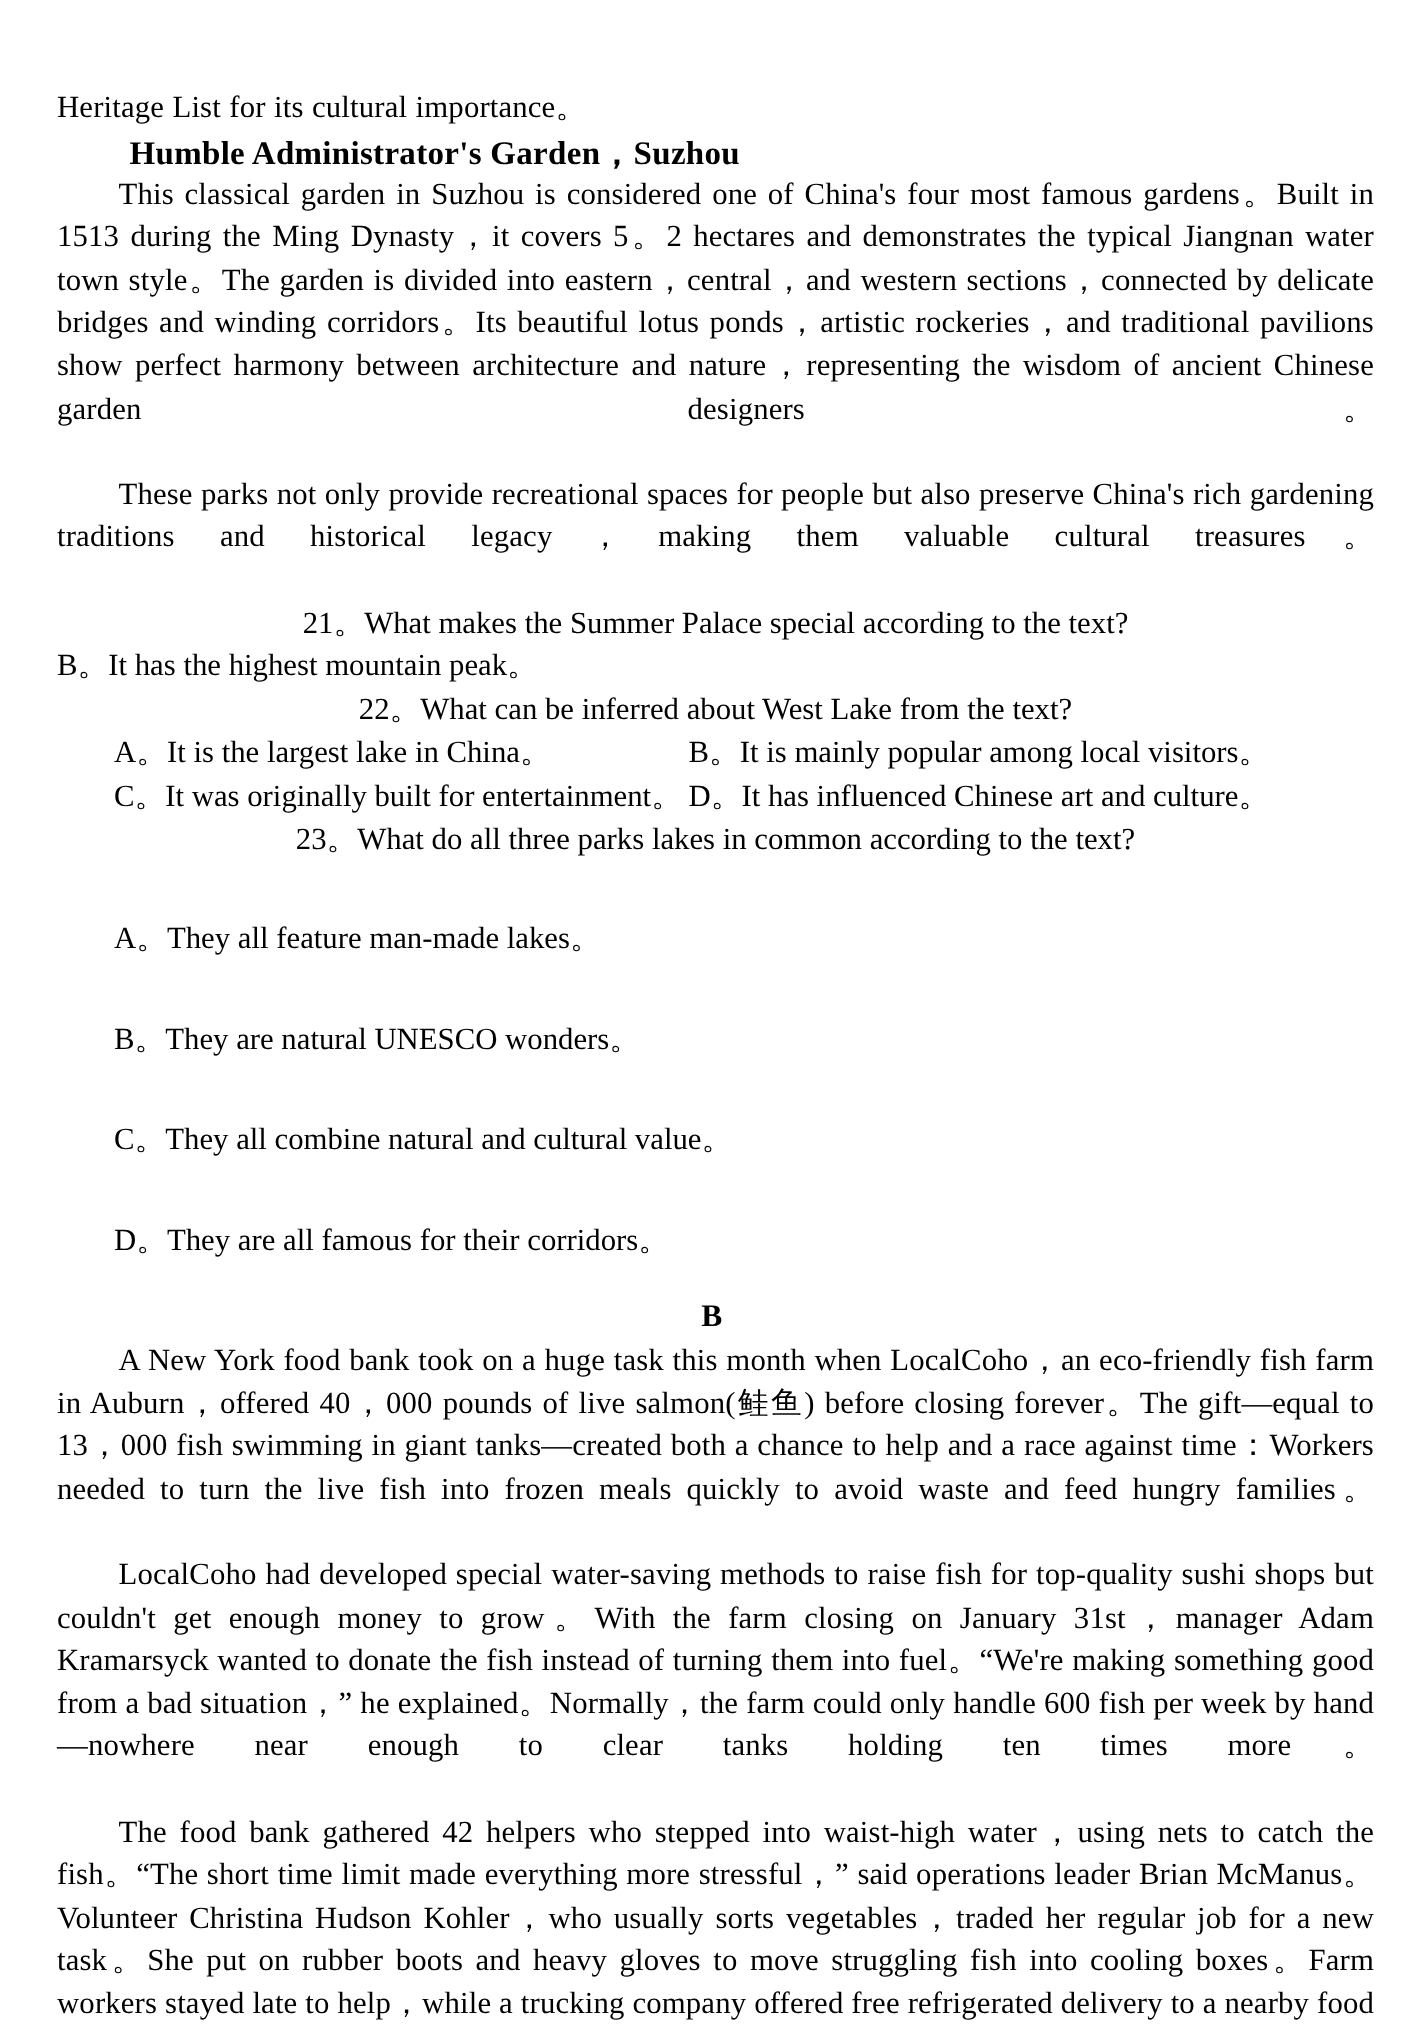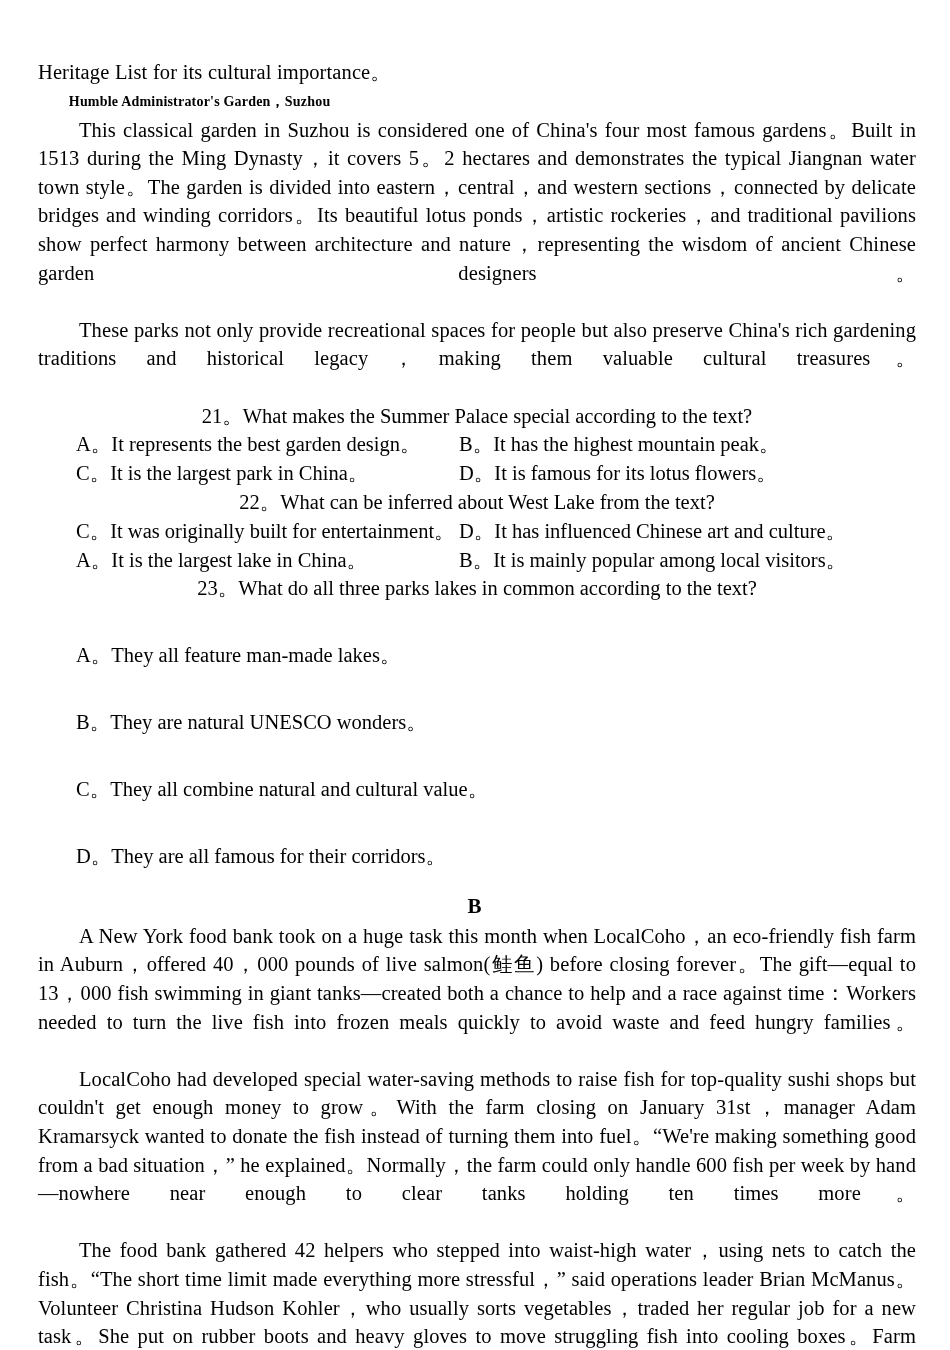--- a/index.html
+++ b/index.html
@@ -45,21 +45,21 @@
     text-indent: 2.0em;
     letter-spacing: 0.1px;
   }
   .jpara::after {
     content: "";
     display: inline-block;
     width: 100%;
   }
 
   .heading-sub {
-    font-size: 14px;
+    font-size: 22px;
     line-height: 29px;
     font-weight: bold;
     margin: 0;
     padding-left: 2.2em;
     letter-spacing: 0.2px;
   }
   .section-letter {
     font-size: 21px;
     line-height: 31px;
     font-weight: bold;
@@ -107,40 +107,35 @@
     <p class="heading-sub">Humble Administrator's Garden，Suzhou</p>
 
     <p class="jpara">This classical garden in Suzhou is considered one of China's four most famous gardens。Built in 1513 during the Ming Dynasty，it covers 5。2 hectares and demonstrates the typical Jiangnan water town style。The garden is divided into eastern，central，and western sections，connected by delicate bridges and winding corridors。Its beautiful lotus ponds，artistic rockeries，and traditional pavilions show perfect harmony between architecture and nature，representing the wisdom of ancient Chinese garden designers。</p>
     <p class="jpara">These parks not only provide recreational spaces for people but also preserve China's rich gardening traditions and historical legacy，making them valuable cultural treasures。</p>
 
     <div class="qblock">
       <p class="qstem">
         <span>21。</span><span>What makes the Summer Palace special according to the text?</span>
       </p>
       <div class="opt-row">
-        <span class="opt-col-a">A。It represents the best garden design。</span>
         <span class="opt-col-b">B。It has the highest mountain peak。</span>
-      </div>
-      <div class="opt-row">
-        <span class="opt-col-a">C。It is the largest park in China。</span>
-        <span class="opt-col-b">D。It is famous for its lotus flowers。</span>
       </div>
     </div>
 
     <div class="qblock">
       <p class="qstem">
         <span>22。</span><span>What can be inferred about West Lake from the text?</span>
       </p>
       <div class="opt-row">
+        <span class="opt-col-a">A。It is the largest lake in China。</span>
+        <span class="opt-col-b">B。It is mainly popular among local visitors。</span>
+      </div>
+      <div class="opt-row">
         <span class="opt-col-a">C。It was originally built for entertainment。</span>
         <span class="opt-col-b">D。It has influenced Chinese art and culture。</span>
-      </div>
-      <div class="opt-row">
-        <span class="opt-col-a">A。It is the largest lake in China。</span>
-        <span class="opt-col-b">B。It is mainly popular among local visitors。</span>
       </div>
     </div>
 
     <div class="qblock">
       <p class="qstem">
         <span>23。</span><span>What do all three parks lakes in common according to the text?</span>
       </p>
       <p class="opt-single">A。They all feature man-made lakes。</p>
       <p class="opt-single">B。They are natural UNESCO wonders。</p>
       <p class="opt-single">C。They all combine natural and cultural value。</p>

